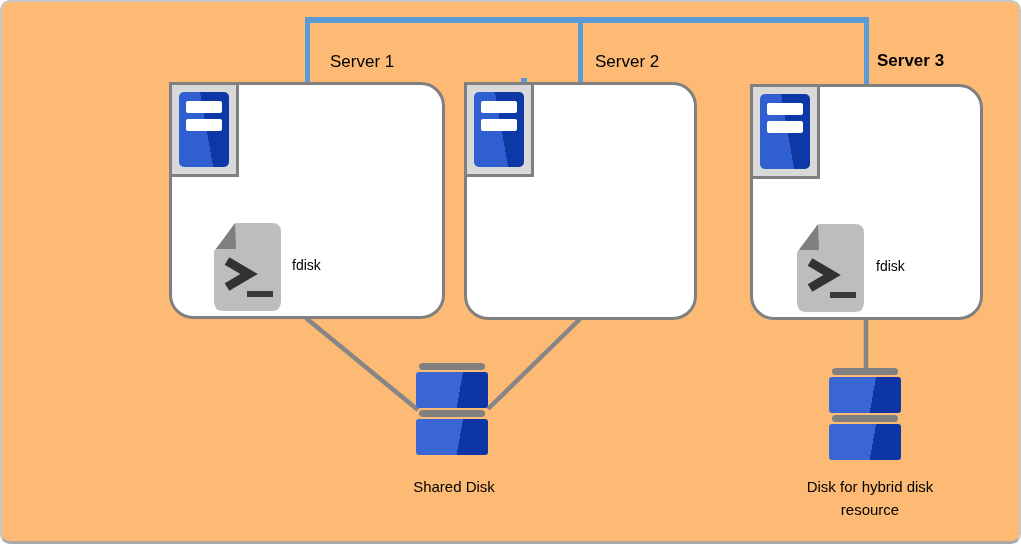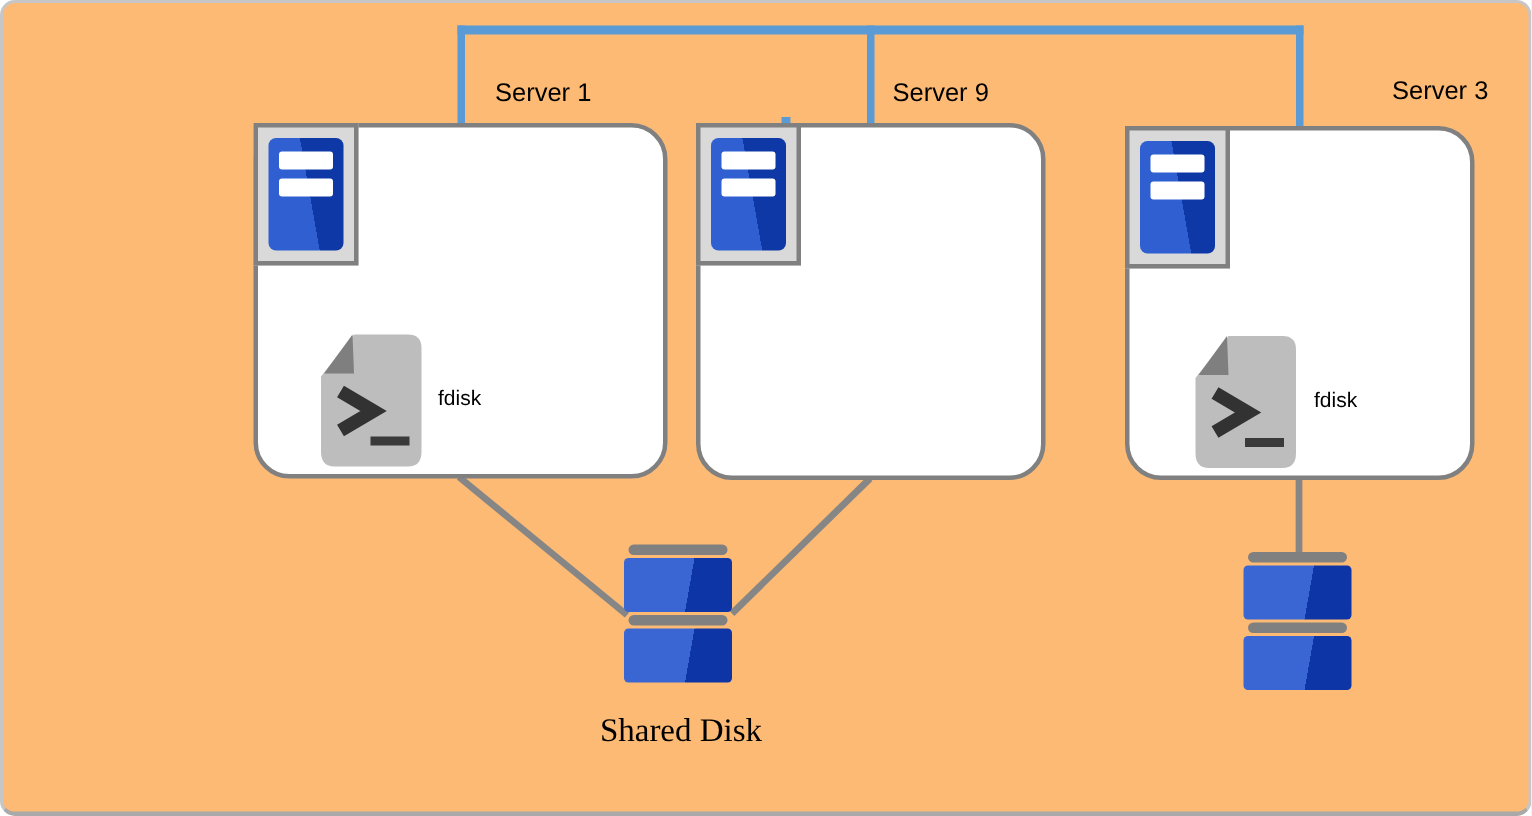--- a/index.html
+++ b/index.html
@@ -17,42 +17,42 @@
   .net-v3{left:862px;top:15px;width:5px;height:67px;}
   .net-nub{left:519px;top:76px;width:6px;height:6px;}
   
   .server-box{background:#fff;border:3px solid #808080;border-radius:24px;box-sizing:border-box;}
   .box1{left:167px;top:80px;width:276px;height:237px;}
   .box2{left:462px;top:80px;width:233px;height:238px;}
   .box3{left:748px;top:82px;width:233px;height:236px;}
   .server-label{font-size:17px;color:#000;white-space:nowrap;}
   .lbl1{left:328px;top:50px;}
   .lbl2{left:593px;top:50px;}
-  .lbl3{left:926px;top:49px;}
+  .lbl3{left:875px;top:49px;font-weight:bold;}
   
   .server-icon{width:70px;height:95px;background:#d9d9d9;border:3px solid #808080;box-sizing:border-box;}
   .si1{left:167px;top:80px;}
   .si2{left:462px;top:80px;}
   .si3{left:748px;top:82px;}
   .tower{position:absolute;left:7px;top:7px;width:50px;height:75px;border-radius:5px;
     background:linear-gradient(80deg,#2f5fd0 54%,#0d38a6 54%);}
   .tower-bar{position:absolute;left:7px;width:36px;height:12px;background:#fff;border-radius:2px;}
   .tb1{top:9px;} .tb2{top:27px;}
   
   .fdisk-label{font-size:14px;color:#000;white-space:nowrap;}
   .ft1{left:290px;top:255px;}
   .ft3{left:874px;top:256px;}
   .fi1{left:211px;top:220px;}
   .fi3{left:794px;top:221px;}
   
   .disk-cap{background:#808080;border-radius:4px;width:66px;height:7px;}
   .disk-platter{width:72px;height:36px;border-radius:3px;
     background:linear-gradient(100deg,#3a66d4 60%,#0d35a5 60%);}
   
-  .caption{font-size:22px;line-height:23px;color:#000;text-align:center;transform:translateX(-50%);white-space:nowrap;font-family:Liberation Serif, serif;}
+  .caption{font-size:15px;line-height:23px;color:#000;text-align:center;transform:translateX(-50%);white-space:nowrap;}
   .caption span{display:block;}
   .cap-shared{left:452px;top:473px;}
   .cap-hybrid{left:868px;top:473px;}
   svg.overlay{position:absolute;left:0;top:0;pointer-events:none;}
 </style>
 </head>
 <body>
 
 <div id="canvas">
 
@@ -62,21 +62,21 @@
   <div class="abs net net-v3"></div>
   <div class="abs net net-nub"></div>
 
   <svg class="overlay" width="1021" height="544">
     <line x1="304" y1="316" x2="416" y2="408" stroke="#868686" stroke-width="4.5"></line>
     <line x1="578" y1="317" x2="486" y2="407" stroke="#868686" stroke-width="4.5"></line>
     <line x1="864" y1="318" x2="864" y2="368" stroke="#868686" stroke-width="4.5"></line>
   </svg>
 
   <div class="abs server-label lbl1">Server 1</div>
-  <div class="abs server-label lbl2">Server 9</div>
+  <div class="abs server-label lbl2">Server 2</div>
   <div class="abs server-label lbl3">Server 3</div>
 
   <div class="abs server-box box1"></div>
   <div class="abs server-box box2"></div>
   <div class="abs server-box box3"></div>
 
   <div class="abs server-icon si1">
     <div class="tower">
       <div class="tower-bar tb1"></div>
       <div class="tower-bar tb2"></div>
@@ -122,15 +122,17 @@
     <div class="abs disk-cap" style="left:830px;top:366px;"></div>
     <div class="abs disk-platter" style="left:827px;top:375px;"></div>
     <div class="abs disk-cap" style="left:830px;top:413px;"></div>
     <div class="abs disk-platter" style="left:827px;top:422px;"></div>
   </div>
 
   <div class="abs caption cap-shared">
     <span>Shared Disk</span>
   </div>
   <div class="abs caption cap-hybrid">
+    <span>Disk for hybrid disk</span>
+    <span>resource</span>
   </div>
 
 </div>
 
 </body></html>

